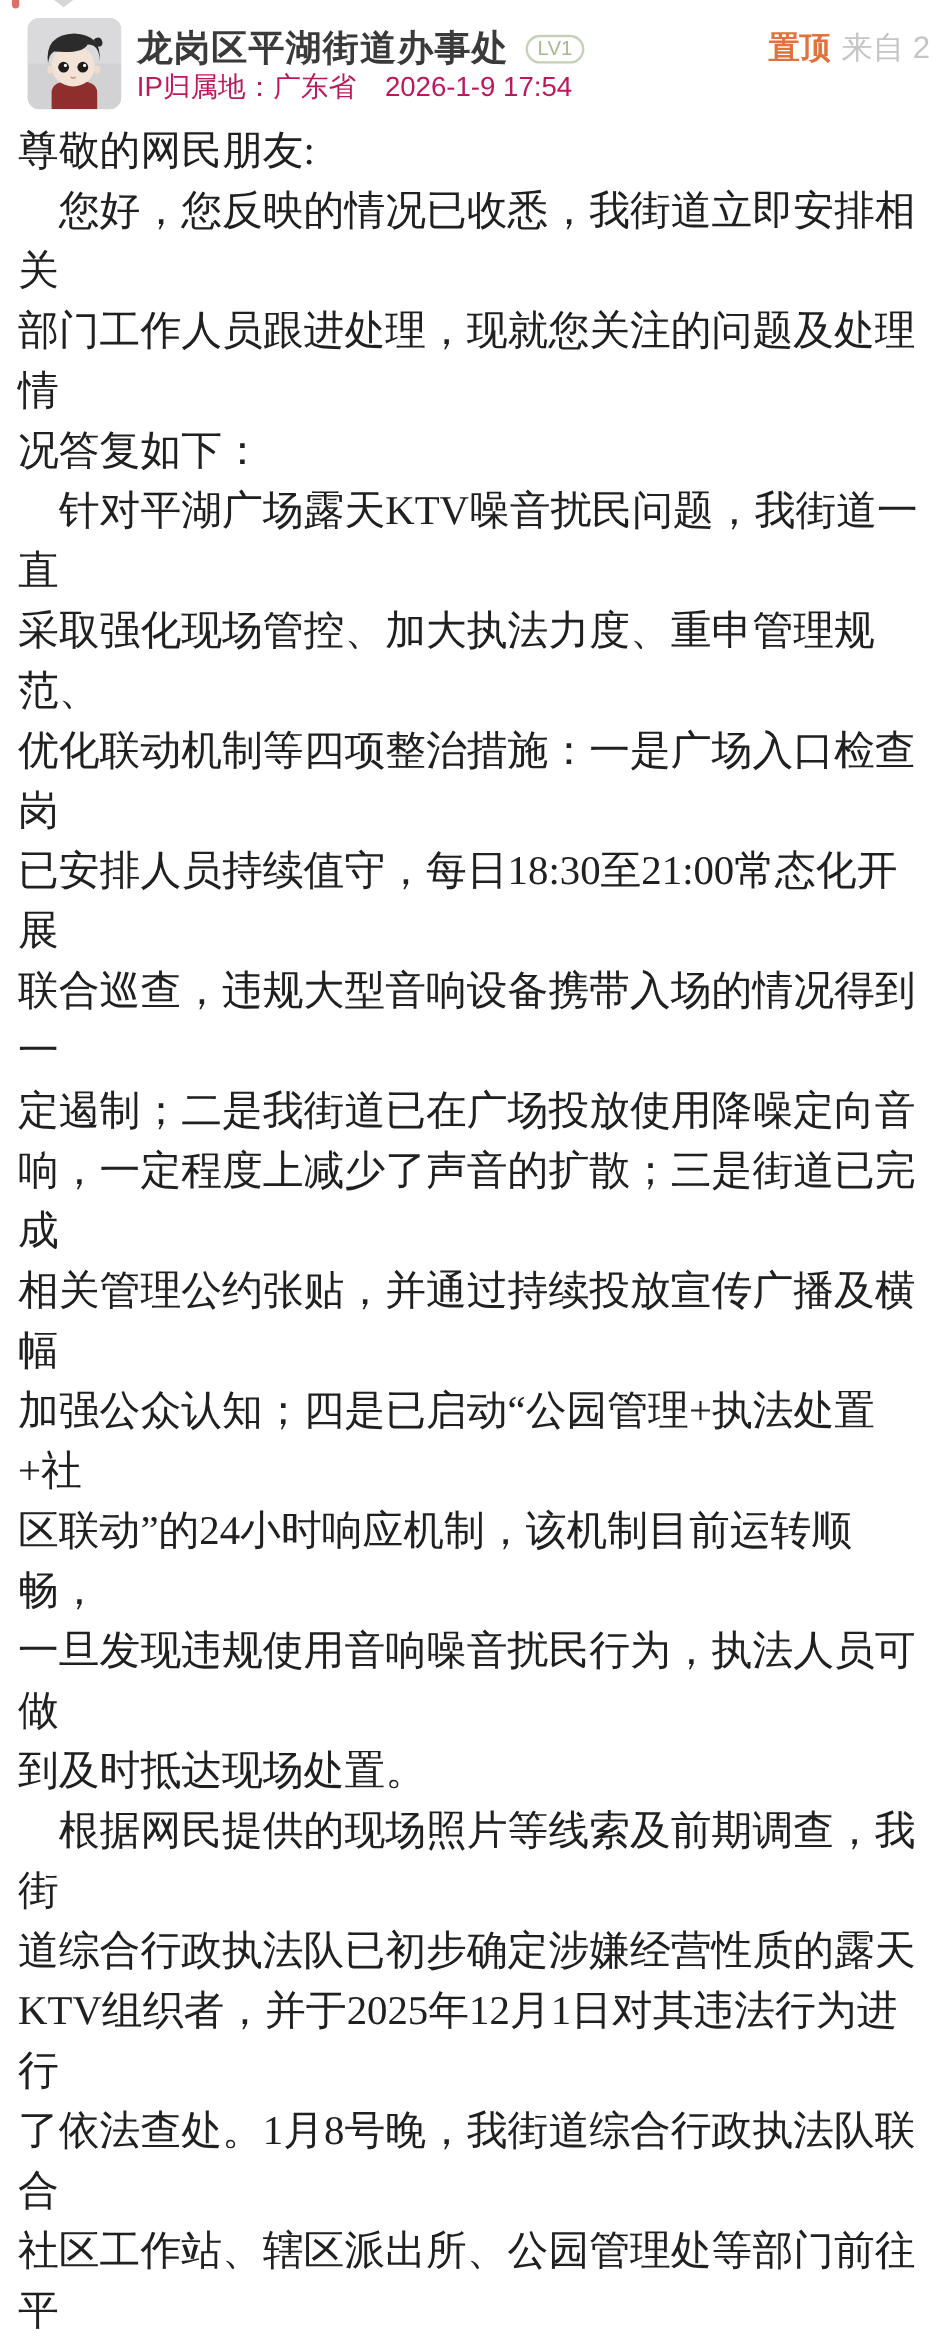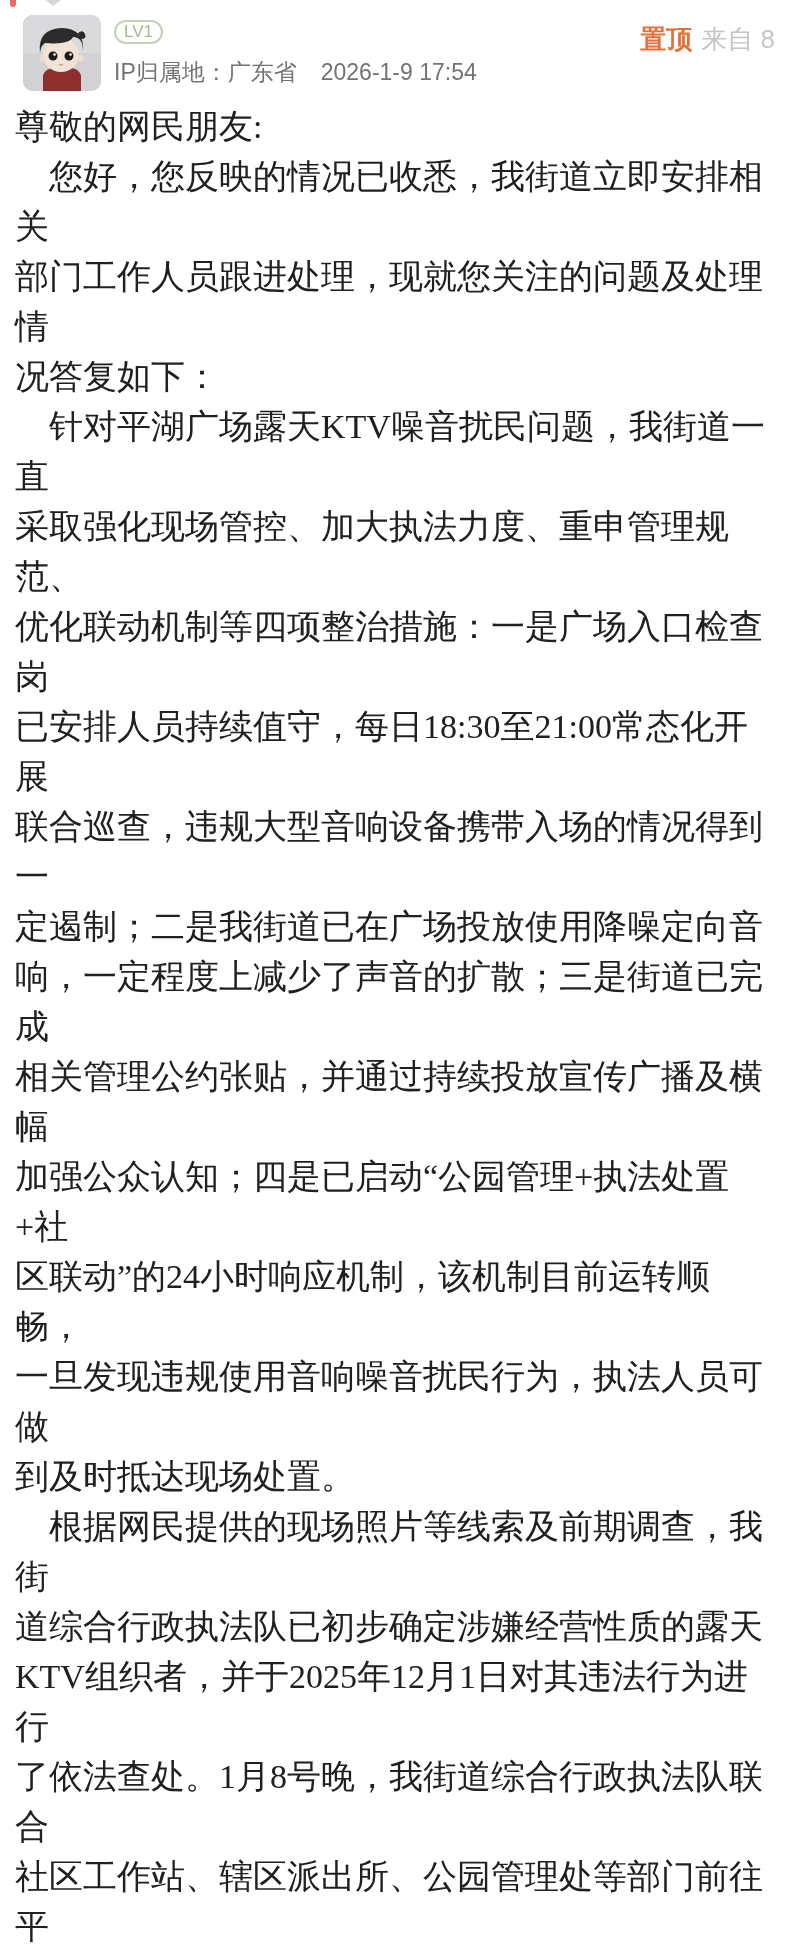--- a/index.html
+++ b/index.html
@@ -51,21 +51,21 @@
   .pin-row {
     position: absolute; right: 11px; top: 22px;
     display: flex; align-items: center; gap: 9px;
     font-size: 26px; white-space: nowrap;
   }
   .pinned { color: #e2723c; font-weight: bold; }
   .from-label { color: #c5c5c5; }
 
   .meta-row {
     position: absolute; left: 114px; top: 57px;
-    font-size: 23px; color: #737373; white-space: nowrap;
+    font-size: 23px; color: #be185d; white-space: nowrap;
   }
   .meta-row .timestamp { margin-left: 24px; }
 
   .post-body {
     position: absolute; left: 15px; top: 102px; width: 758px;
     font-family: "Liberation Serif", serif;
     font-size: 34px; line-height: 50px; color: #202020;
     white-space: pre-wrap; word-break: break-all;
   }
 </style>
@@ -91,26 +91,27 @@
         <circle cx="31.5" cy="39.5" r="1.3" fill="#ffffff"></circle>
         <circle cx="47.5" cy="39.5" r="1.3" fill="#ffffff"></circle>
         <path d="M36 49 Q38 51 40 49" stroke="#c9a68e" stroke-width="1.5" fill="none"></path>
         <ellipse cx="19" cy="43" rx="2.5" ry="3.5" fill="#eedccd"></ellipse>
         <ellipse cx="58" cy="43" rx="2.5" ry="3.5" fill="#eedccd"></ellipse>
       </svg>
     </span>
   </div>
 
   <div class="name-row">
+    <span class="username">龙岗区平湖街道办事处</span>
     <span class="level-badge">LV1</span>
   </div>
 
   <div class="pin-row">
     <span class="pinned">置顶</span>
-    <span class="from-label">来自 8</span>
+    <span class="from-label">来自 2</span>
   </div>
 
   <div class="meta-row">
     <span>IP归属地：广东省</span><span class="timestamp">2026-1-9 17:54</span>
   </div>
 
   <div class="post-body">尊敬的网民朋友:
 　您好，您反映的情况已收悉，我街道立即安排相关
 部门工作人员跟进处理，现就您关注的问题及处理情
 况答复如下：

